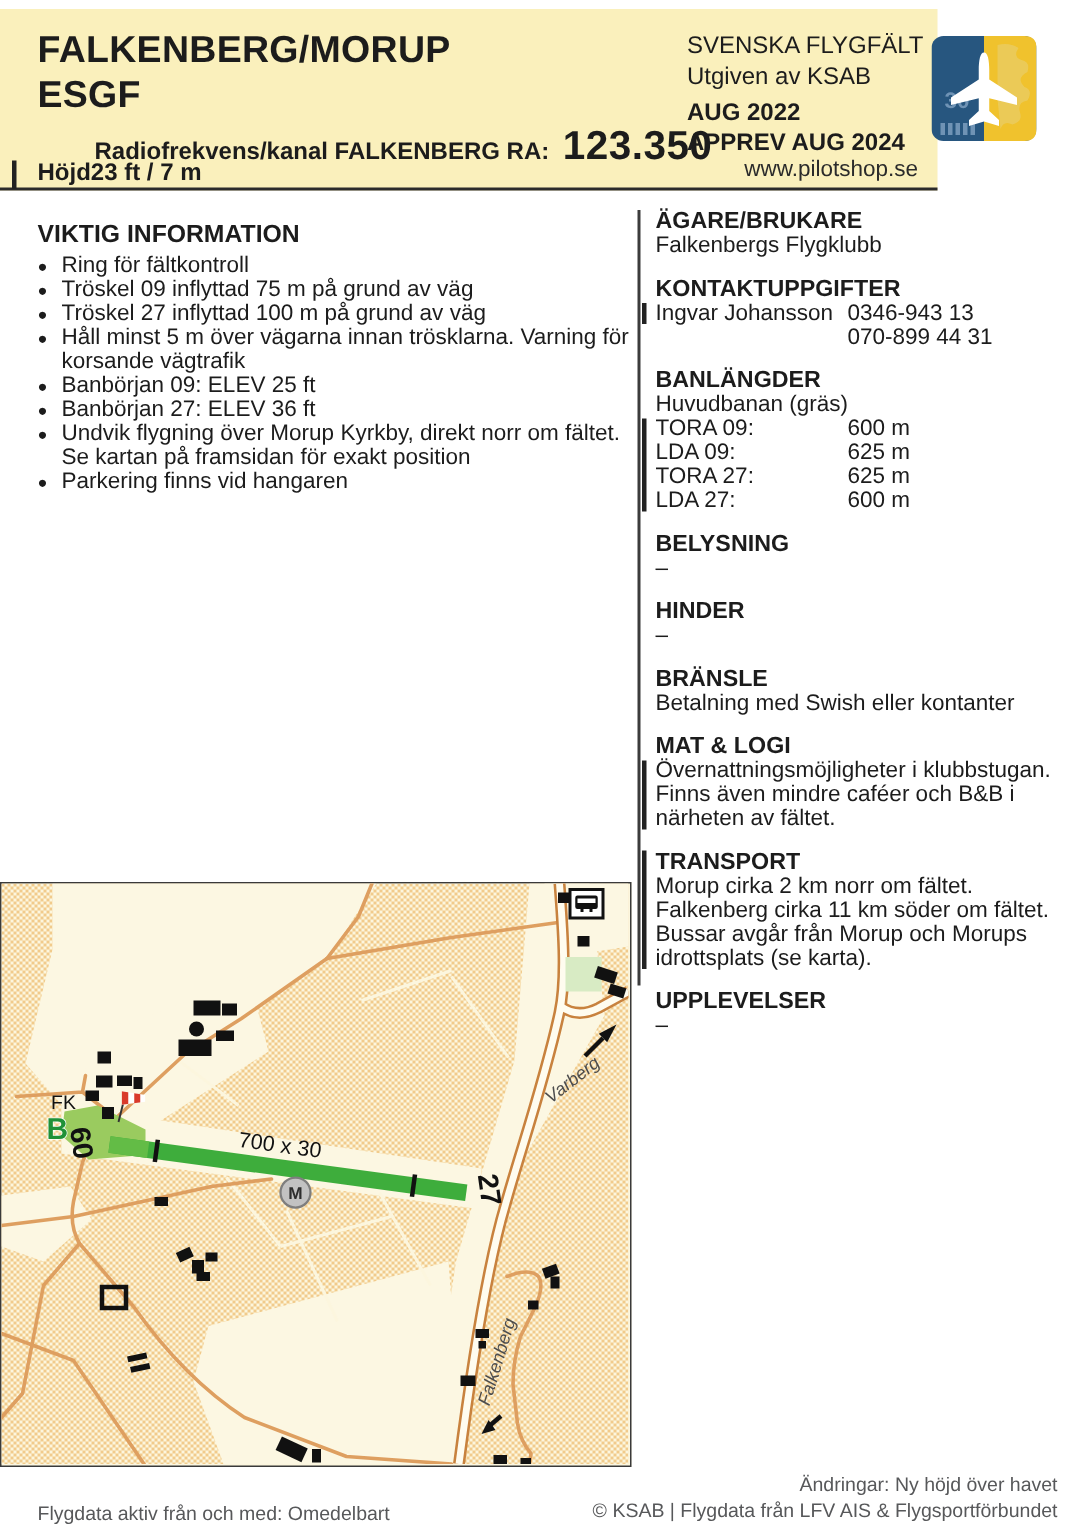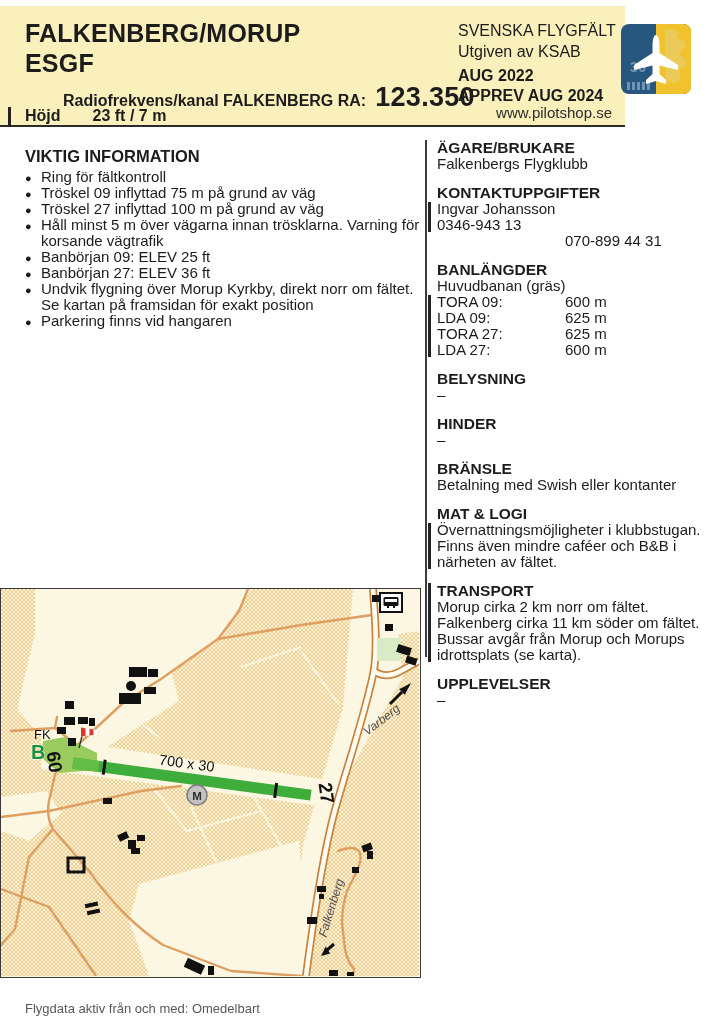--- a/index.html
+++ b/index.html
@@ -5,41 +5,41 @@
   html,body{margin:0;padding:0;background:#fff;}
   .page{position:relative;width:717px;height:1024px;background:#fff;overflow:hidden;
         font-family:"Liberation Sans","DejaVu Sans",sans-serif;color:#1c1c1c;}
   
   .hdr{position:absolute;left:0;top:6px;width:625px;height:121px;background:#faf0bc;
        border-bottom:2px solid #2b2b2b;box-sizing:border-box;}
   .hdr-title{position:absolute;left:25px;top:12px;font-size:25px;font-weight:bold;line-height:30px;letter-spacing:.2px;}
   .radio-line{position:absolute;left:25px;top:76px;display:flex;align-items:baseline;gap:9px;}
   .radio-label{font-size:16px;font-weight:bold;margin-left:38px;}
   .radio-value{font-size:27px;font-weight:bold;letter-spacing:.3px;}
-  .elev-line{position:absolute;left:25px;top:101px;display:flex;gap:32px;font-size:16px;font-weight:bold;}
+  .elev-line{position:absolute;left:25px;top:101px;display:flex;gap:0;font-size:16px;font-weight:bold;}
   .elev-bar{position:absolute;left:8px;top:101px;width:2.5px;height:19px;background:#222;}
   .hdr-right{position:absolute;left:458px;top:14px;font-size:16px;line-height:21px;}
   .hdr-right .b{font-weight:bold;line-height:20px;}
   .hdr-right .sp{height:4px;}
   .logo{position:absolute;left:621px;top:18px;width:70px;height:70px;}
   .website{position:absolute;right:13px;top:98px;font-size:15px;color:#2b2b2b;text-decoration:none;}
   
   .col-divider{position:absolute;left:425px;top:140px;width:2px;height:517px;background:#3c3c3c;}
   .left-col{position:absolute;left:25px;top:147px;width:396px;}
   .left-col h2{margin:0 0 3px 0;font-size:16.5px;font-weight:bold;}
   .left-col ul{margin:0;padding:0;list-style:none;font-size:15px;line-height:16px;}
   .left-col li{position:relative;padding-left:16px;margin:0;}
   .left-col li::before{content:"●";position:absolute;left:0;top:1px;font-size:11px;}
   .right-col{position:absolute;left:437px;top:139px;width:268px;font-size:15px;line-height:16px;}
   .right-col h3{margin:0;font-size:15.5px;line-height:17px;font-weight:bold;}
   .rc-sec{margin:0 0 12px 0;position:relative;}
   .rc-sec p{margin:0;}
   .row{display:flex;line-height:16px;}
   .row .lbl{width:128px;flex:none;}
-  .cb{position:relative;flex-direction:column;}
+  .cb{position:relative;}
   .cb::before{content:"";position:absolute;left:-9px;top:1px;bottom:1px;width:2.5px;background:#222;}
   
   .map{position:absolute;left:0px;top:588px;width:421px;height:390px;border:1.5px solid #3a3a3a;
        box-sizing:border-box;background:#fcf6de;}
   .map svg{display:block;}
   svg text{font-family:"Liberation Sans","DejaVu Sans",sans-serif;}
   
   .ftr-left{position:absolute;left:25px;top:1001px;font-size:13px;color:#57585a;}
   .ftr-right{position:absolute;right:12px;top:982px;font-size:13px;color:#57585a;text-align:right;line-height:16.5px;}
 </style>
@@ -314,14 +314,18 @@
       </g>
       <text transform="translate(334,320) rotate(-73)" text-anchor="middle" font-size="12" font-style="italic" fill="#4d4d4d">Falkenberg</text>
       <g fill="#111">
         <line x1="333" y1="355" x2="326" y2="361" stroke="#111" stroke-width="3"></line>
         <polygon points="320,367 329.3,364.4 324.7,357.6"></polygon>
       </g>
     </svg>
   </div>
 
   <div class="ftr-left">Flygdata aktiv från och med: Omedelbart</div>
+  <div class="ftr-right">
+    <div>Ändringar: Ny höjd över havet</div>
+    <div>© KSAB | Flygdata från LFV AIS &amp; Flygsportförbundet</div>
+  </div>
 
 </div>
 
 </body></html>

